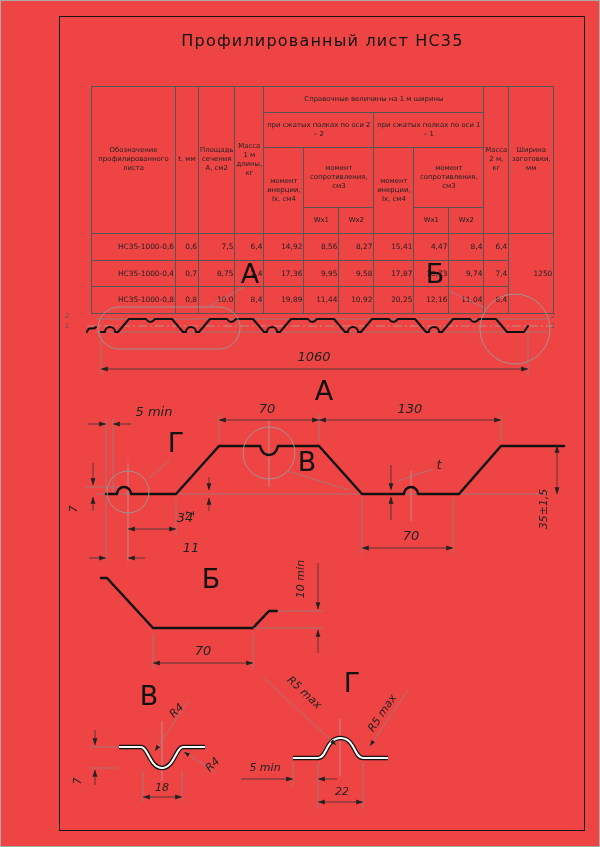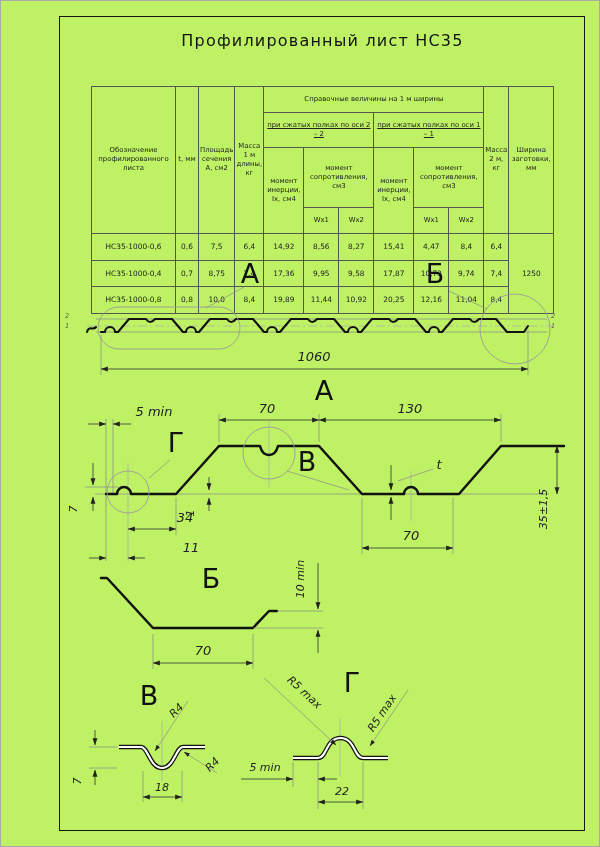--- a/index.html
+++ b/index.html
@@ -1,28 +1,28 @@
 <!DOCTYPE html>
 <html><head>
 <meta charset="utf-8">
 <style>
   html,body{margin:0;padding:0;background:#fff;}
-  .page{position:relative;width:600px;height:847px;background:#bef264;border:1px solid #a9a9a9;
+  .page{position:relative;width:600px;height:847px;background:#ef4444;border:1px solid #a9a9a9;
         box-sizing:border-box;font-family:"DejaVu Sans",sans-serif;overflow:hidden;}
   .frame{position:absolute;left:58px;top:15px;width:526px;height:815px;
          border:1.7px solid #161616;box-sizing:border-box;}
   .title{position:absolute;left:58px;top:30px;width:527px;text-align:center;
          font-size:16px;letter-spacing:1.2px;color:#141414;white-space:nowrap;}
   table.spec{position:absolute;left:90px;top:85px;border-collapse:collapse;
              table-layout:fixed;color:#222;}
   table.spec th,table.spec td{border:1px solid #555;font-weight:400;text-align:center;
              vertical-align:middle;padding:8px 1px;line-height:1.3;overflow:hidden;}
   table.spec th{font-size:6.9px;}
-  table.spec td{font-size:7.4px;}
-  tr.h1{height:15px;} tr.h2{height:28px;text-decoration:underline;} tr.h3{height:60px;} tr.h4{height:17px;margin-top:36px;}
+  table.spec td{font-size:7.4px;text-align:right;}
+  tr.h1{height:15px;} tr.h2{height:28px;} tr.h3{height:60px;} tr.h4{height:17px;margin-top:36px;}
   tr.dr{height:14px;}
   .t-italic{}
   svg.draw{position:absolute;left:0;top:0;}
   .thick{stroke:#121212;stroke-width:2.1;fill:none;stroke-linejoin:round;stroke-linecap:round;}
   .thickA{stroke:#121212;stroke-width:2.5;fill:none;stroke-linejoin:round;stroke-linecap:round;}
   .sheet-out{stroke:#121212;stroke-width:4.6;fill:none;stroke-linejoin:round;stroke-linecap:butt;}
   .sheet-in{stroke:#ffffff;stroke-width:2.1;fill:none;stroke-linejoin:round;stroke-linecap:butt;}
   .dim{stroke:#333;stroke-width:.8;fill:none;}
   .ext{stroke:#8a8a8a;stroke-width:.7;fill:none;}
   .ctr{stroke:#adadad;stroke-width:.7;fill:none;}

